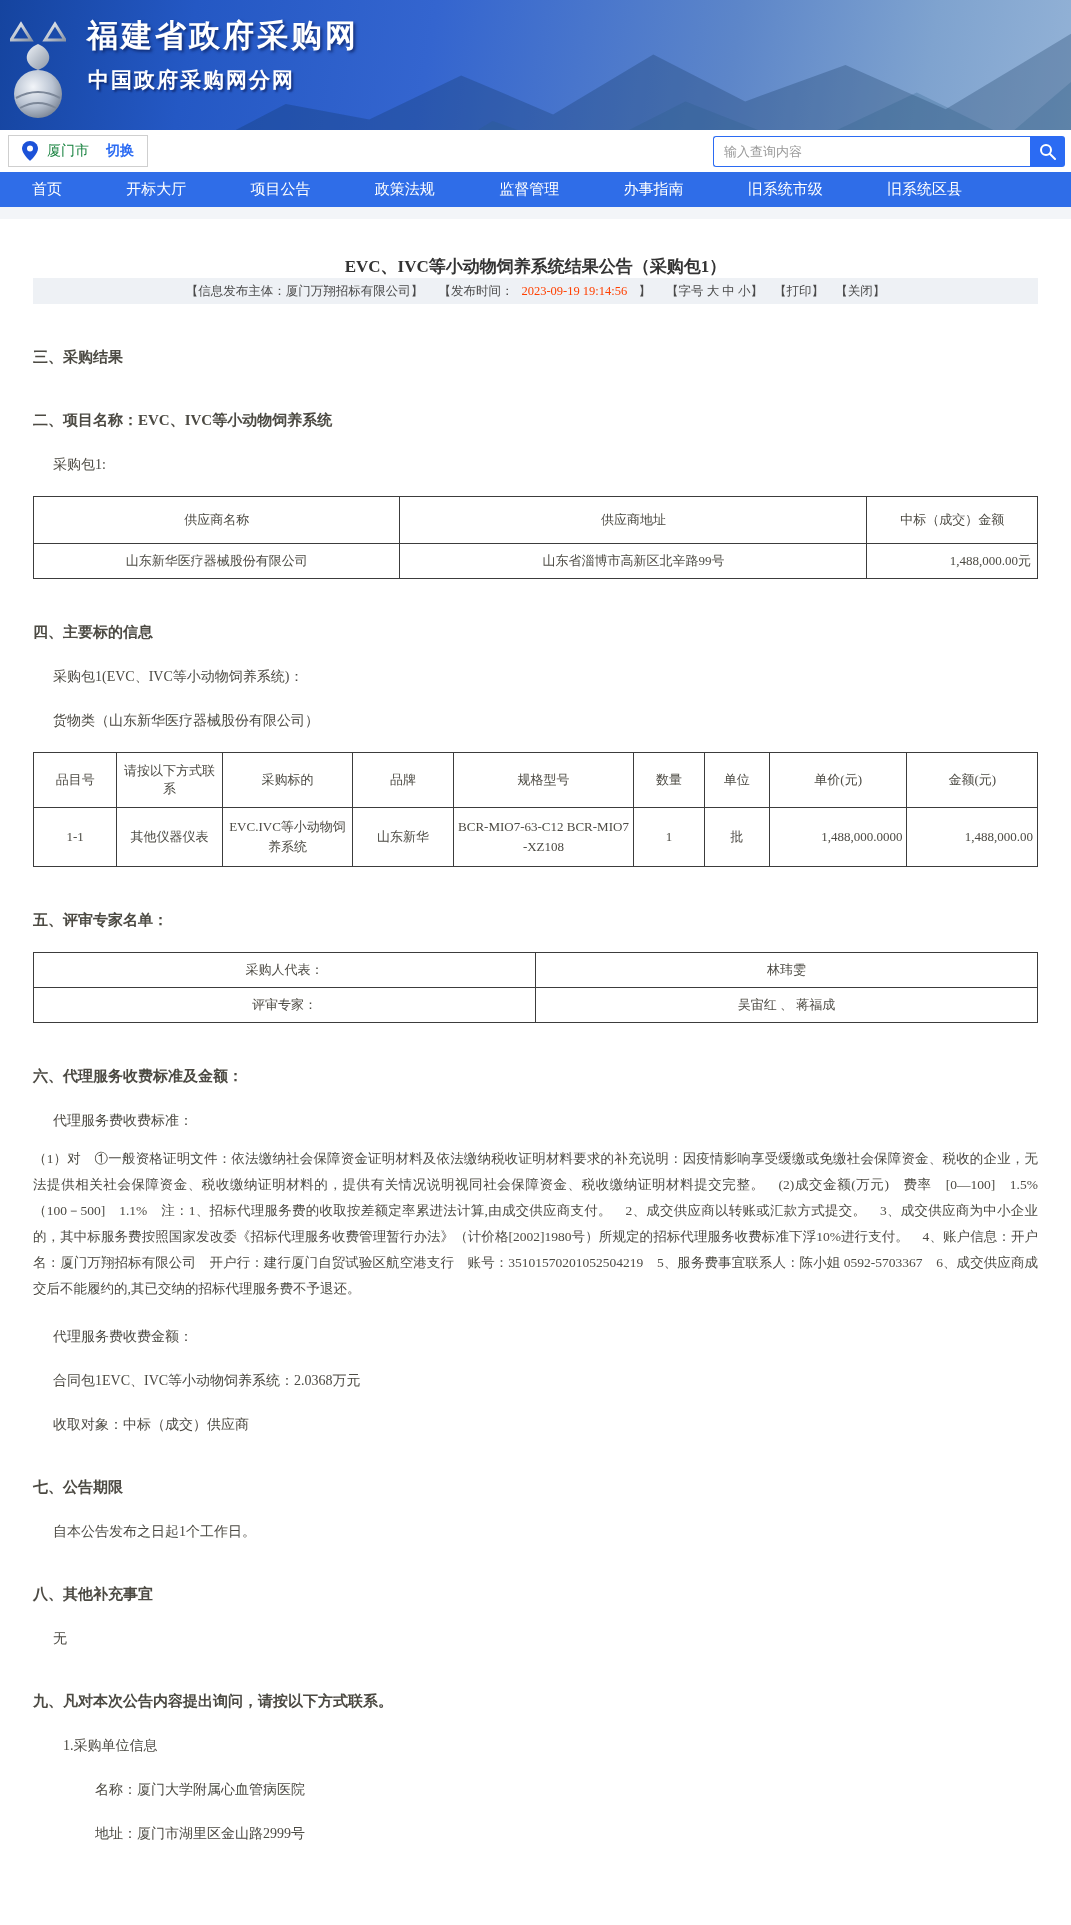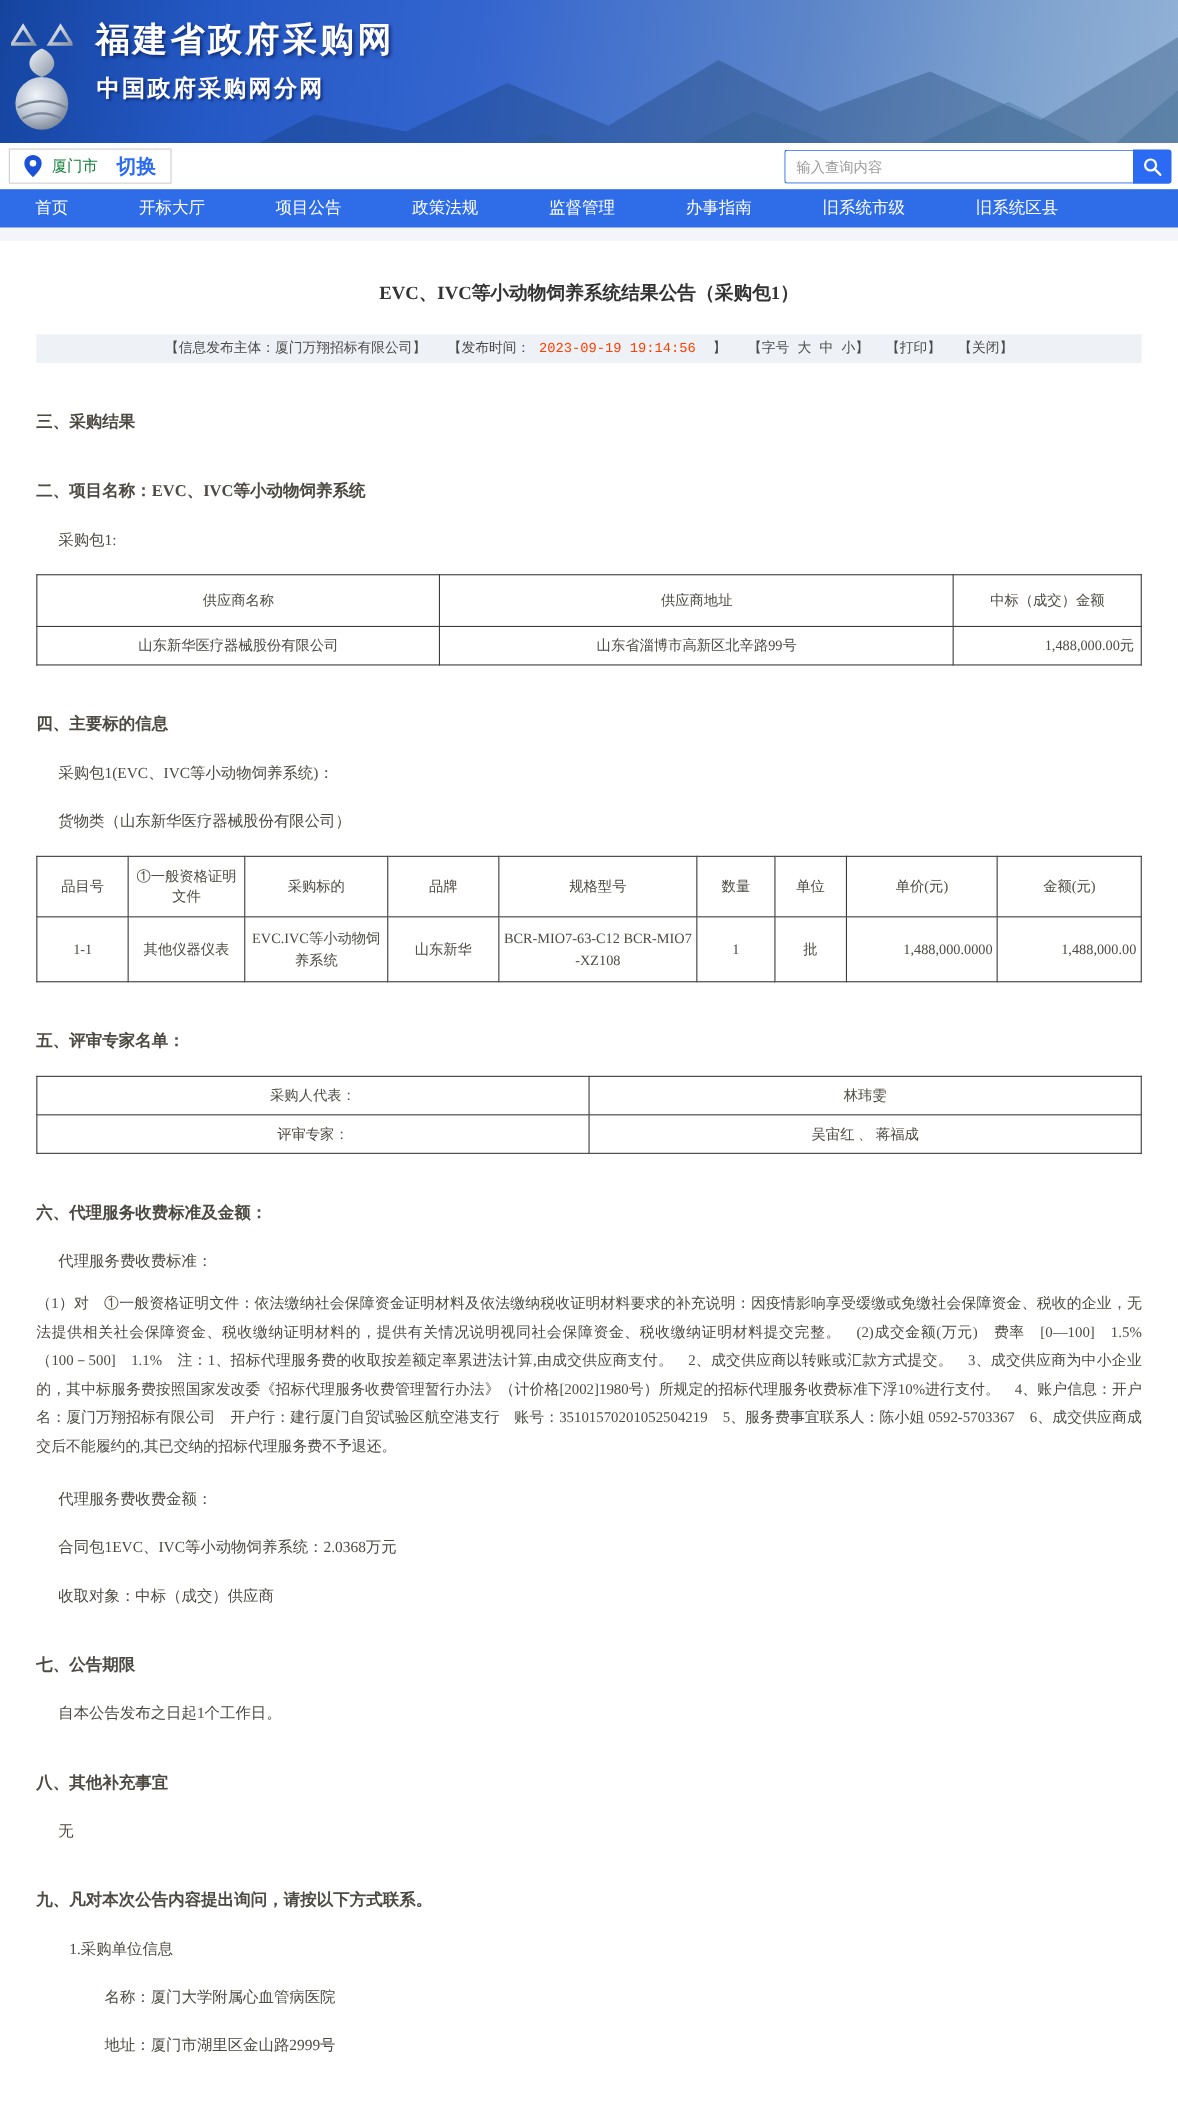--- a/index.html
+++ b/index.html
@@ -16,39 +16,39 @@
   .site-title{position:absolute;left:87px;top:15px;font-size:31px;font-weight:bold;color:#fff;
     letter-spacing:3px;text-shadow:2px 2px 3px rgba(8,24,80,.65);}
   .site-subtitle{position:absolute;left:88px;top:66px;font-size:21px;font-weight:bold;color:#fff;
     letter-spacing:2px;text-shadow:2px 2px 2px rgba(8,24,80,.6);}
 
   
   .toolbar{height:42px;display:flex;align-items:center;justify-content:space-between;background:#fff;}
   .location-box{display:flex;align-items:center;gap:9px;border:1px solid #cfcfcf;height:30px;
     padding:0 13px;margin-left:8px;}
   .city-label{font-size:14px;color:#15803d;}
-  .switch-link{font-size:18px;color:#2b6bf3;font-weight:bold;cursor:pointer;margin-left:8px;}
+  .switch-link{font-size:14px;color:#2b6bf3;font-weight:bold;cursor:pointer;margin-left:8px;}
   .search{display:flex;align-items:flex-start;margin-right:6px;}
   .search input{width:296px;height:29px;border:1px solid #2b6bf3;border-right:none;border-radius:3px 0 0 3px;
     padding:0 10px;font-size:13px;color:#333;outline:none;}
   .search input::placeholder{color:#9a9a9a;}
   .search-btn{width:35px;height:31px;background:#2b6bf3;border:none;border-radius:0 3px 3px 0;
     display:flex;align-items:center;justify-content:center;cursor:pointer;}
 
   
   .navbar{height:35px;background:#2f6de8;display:flex;align-items:center;}
   .nav-inner{display:flex;justify-content:space-between;width:930px;margin-left:32px;gap:20px;}
   .nav-item{color:#ffffff;font-size:15px;cursor:pointer;white-space:nowrap;}
   .subnav{height:12px;background:#f3f5f8;}
 
   
   .doc{padding:0 33px 30px;color:#4c4a43;font-family:"Liberation Serif","DejaVu Serif",serif;}
   .doc-title{text-align:center;font-size:17px;font-weight:bold;color:#333;margin:36px 0 0;}
-  .meta-bar{margin-top:26px;background:#eef1f5;height:26px;line-height:26px;text-align:center;
-    font-size:12.5px;color:#4a4a4a;font-family:Liberation Mono, monospace;white-space:nowrap;}
+  .meta-bar{background:#eef1f5;height:26px;line-height:26px;text-align:center;
+    font-size:12.5px;color:#4a4a4a;font-family:Liberation Serif, serif;white-space:nowrap;}
   .meta-bar span{margin:0 4px;}
   .meta-time{color:#ff4000;}
   .meta-action{cursor:pointer;}
 
   .sec-h{font-size:15px;font-weight:bold;margin:44px 0 0;}
   .indent1{margin:26px 0 0 20px;font-size:14px;}
   .para{margin:16px 0 0;font-size:13.5px;line-height:26px;text-align:justify;}
 
   table{border-collapse:collapse;width:100%;margin-top:22px;table-layout:fixed;font-size:13px;color:#4c4a43;}
   th,td{border:1px solid #3c3c3c;text-align:center;font-weight:normal;word-break:break-all;}
@@ -177,21 +177,21 @@
         <col style="width:10%">
       <col style="width:18%">
         <col style="width:7%">
         <col style="width:6.5%">
         <col style="width:13.7%">
         <col style="width:13%">
     </colgroup>
     <tbody>
         <tr>
       <th>品目号</th>
-      <th>①一般资格证明文件</th>
+      <th>请按以下方式联系</th>
       <th>采购标的</th>
       <th>品牌</th>
       <th>规格型号</th>
       <th>数量</th>
       <th>单位</th>
       <th>单价(元)</th>
       <th>金额(元)</th>
     </tr>
     <tr>
       <td>1-1</td>

